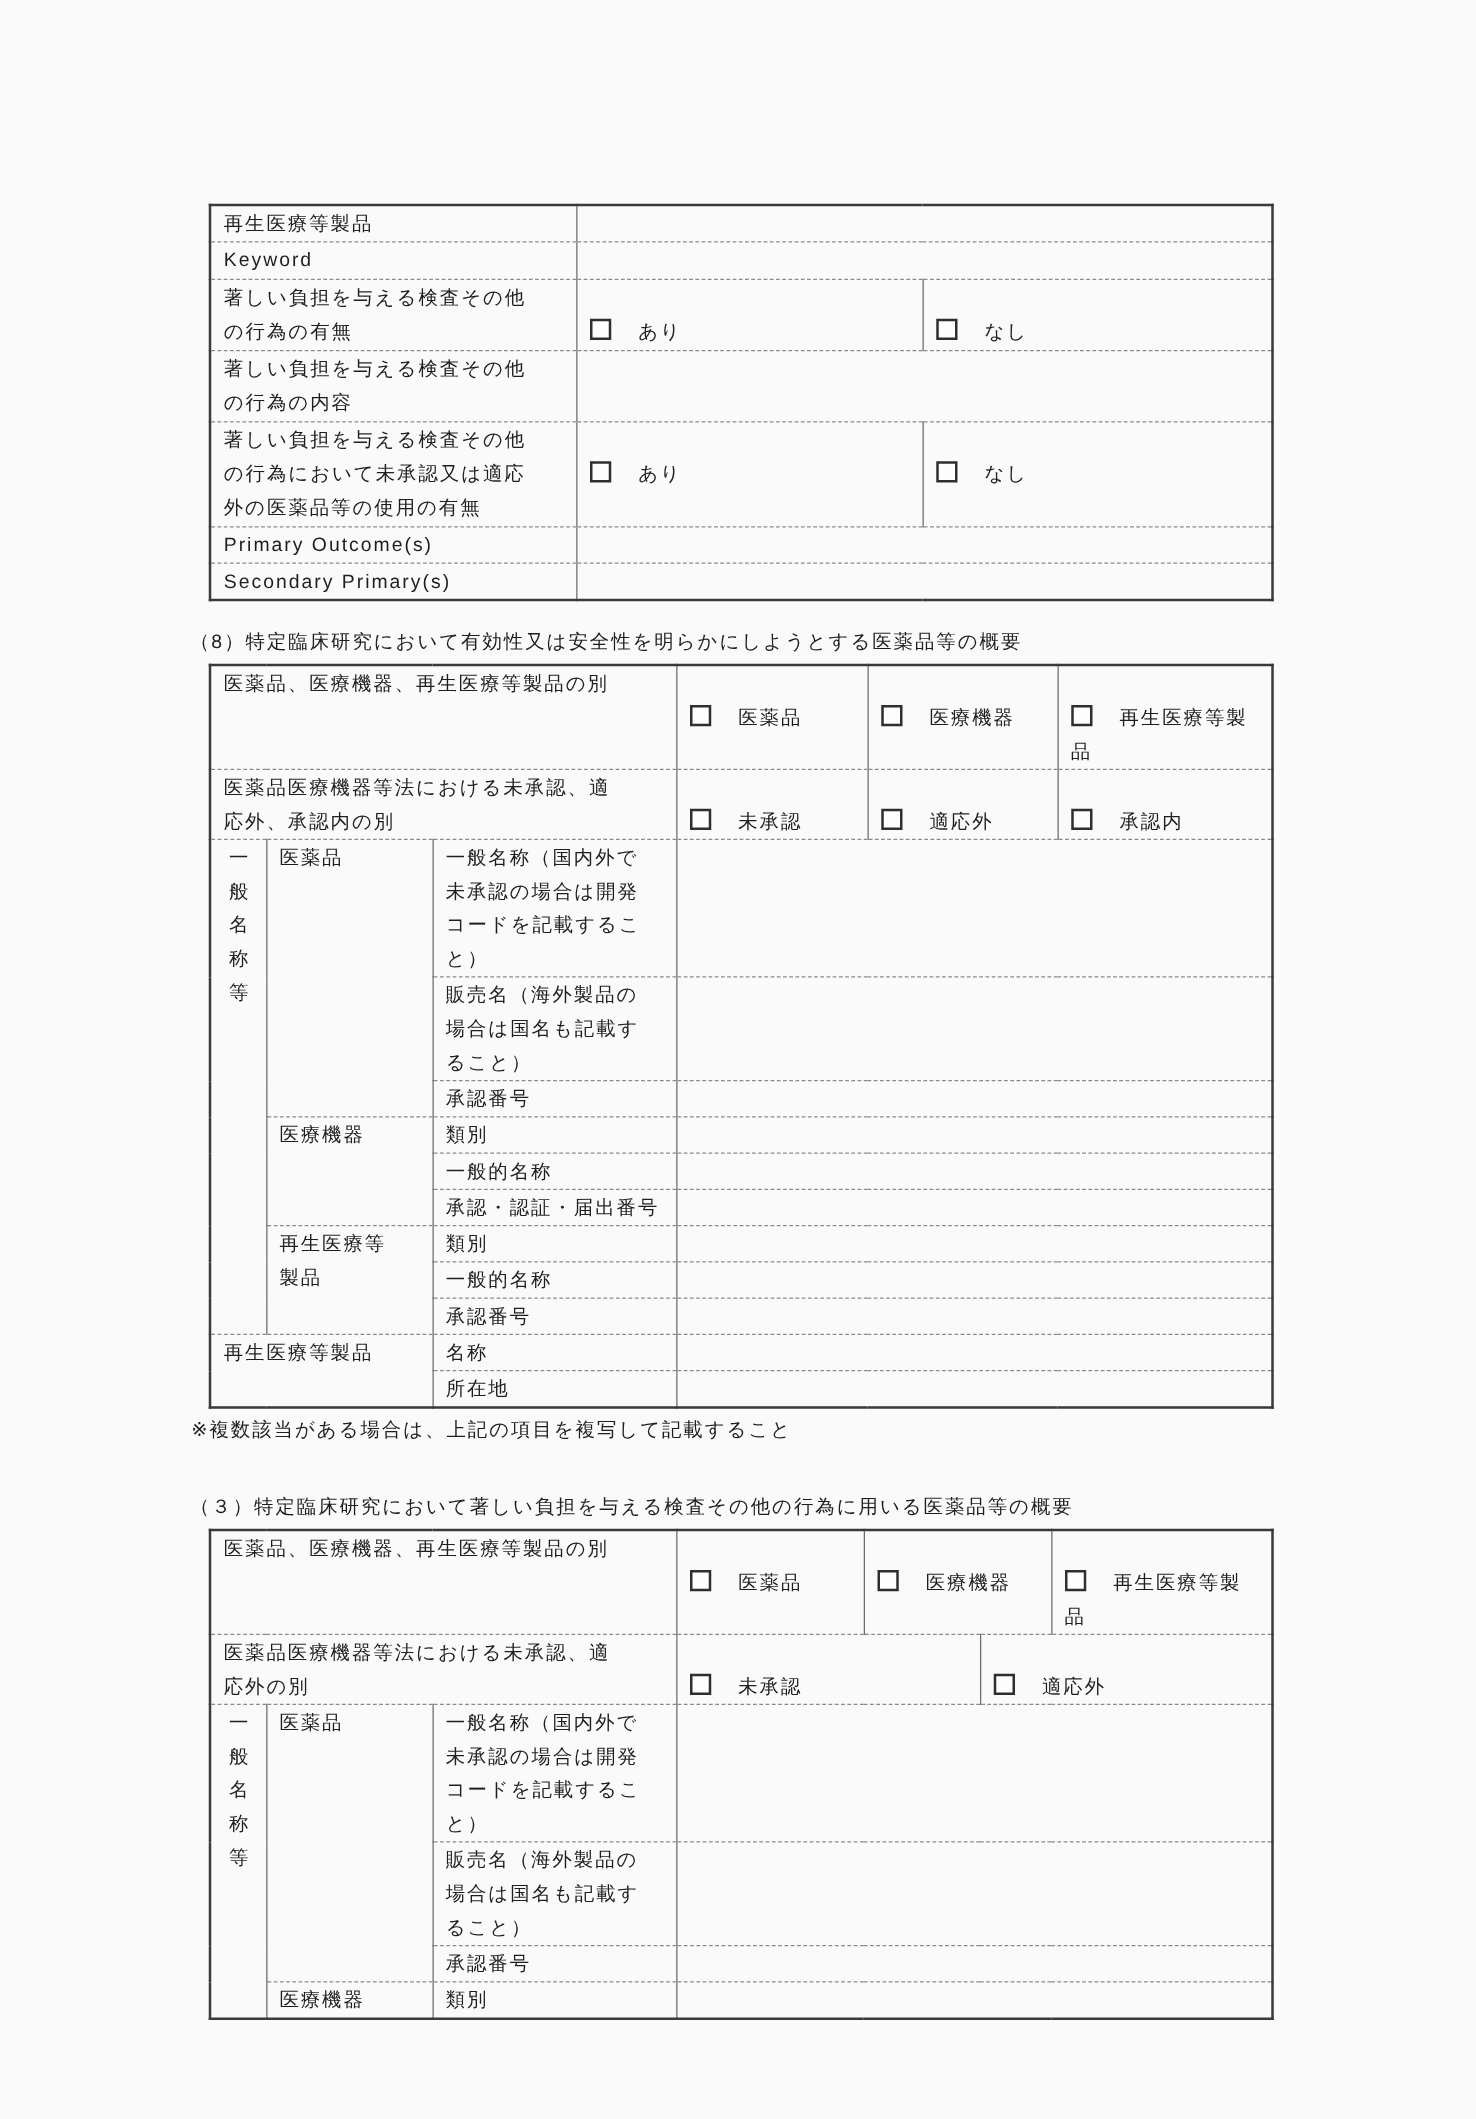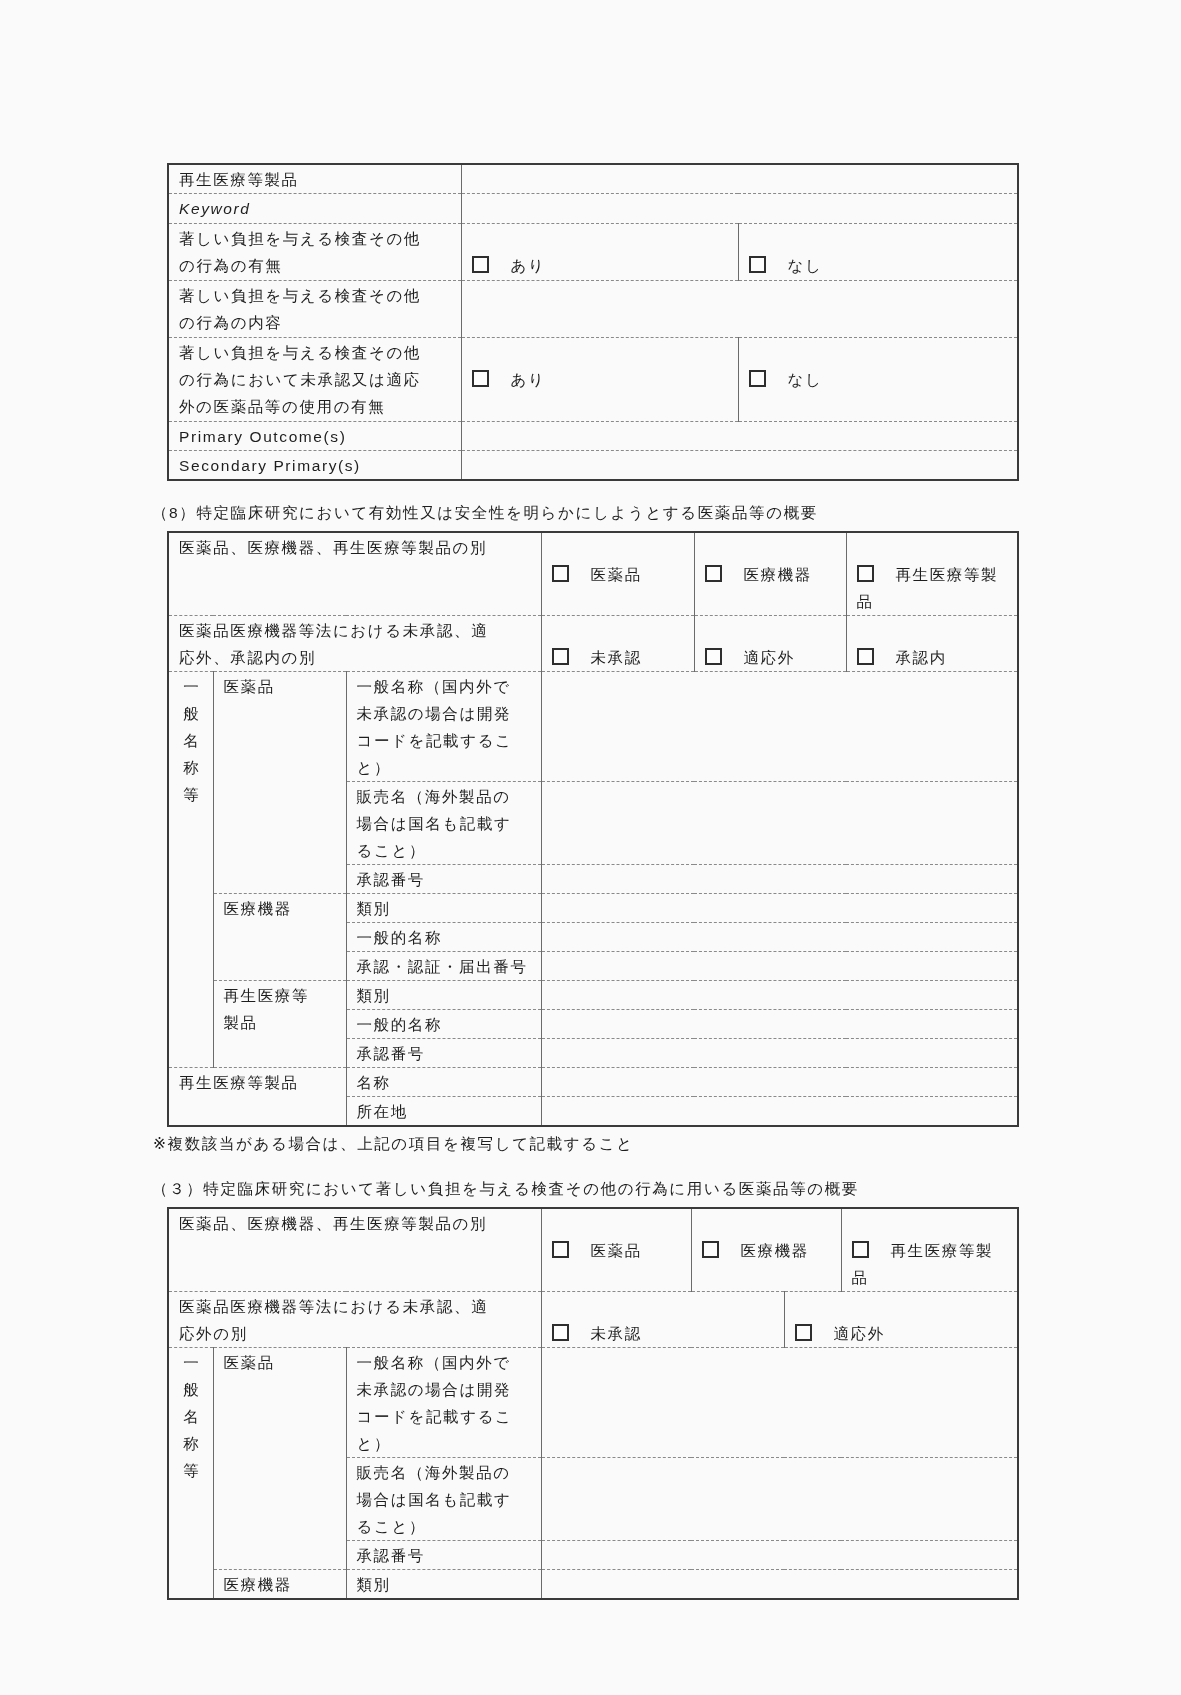--- a/index.html
+++ b/index.html
@@ -62,29 +62,29 @@
     white-space: nowrap;
   }
   .note {
     font-size: 15.5px;
     letter-spacing: 1.6px;
     margin: 7px 0 10px -14px;
     white-space: nowrap;
   }
   tr.h28 { height: 28px; }
   tr.h29 { height: 29px; }
-  tr.h30 { height: 30px; font-style: italic; }
+  tr.h30 { height: 30px; }
   tr.h52 { height: 52px; }
   tr.h56 { height: 56px; }
   tr.h57 { height: 57px; }
   tr.h80 { height: 80px; padding-left: 12px; }
   tr.h84 { height: 84px; }
   tr.h104 { height: 104px; }
   tr.h108 { height: 108px; }
-  .gap2 { margin-top: 24px; }
+  .gap2 { margin-top: 40px; }
 </style>
 </head>
 <body>
 
 <div class="sheet">
 
   <table class="ft">
     <colgroup>
         <col style="width:293px">
         <col style="width:277px">

